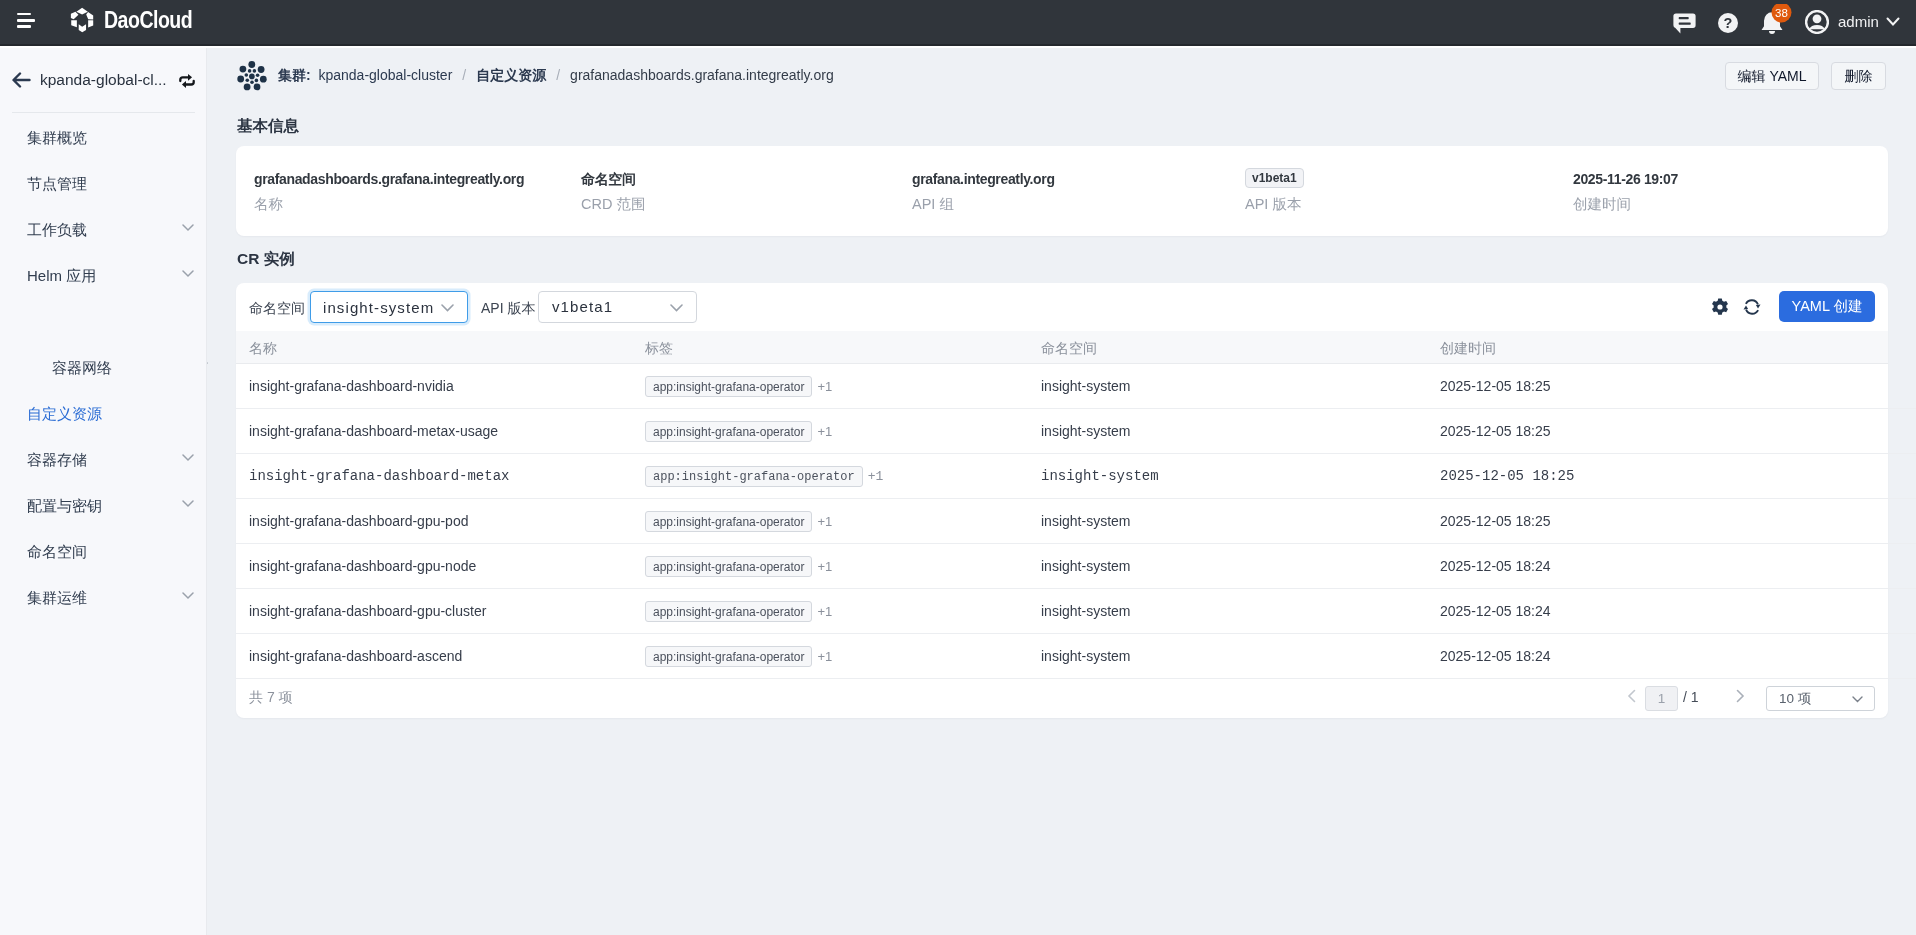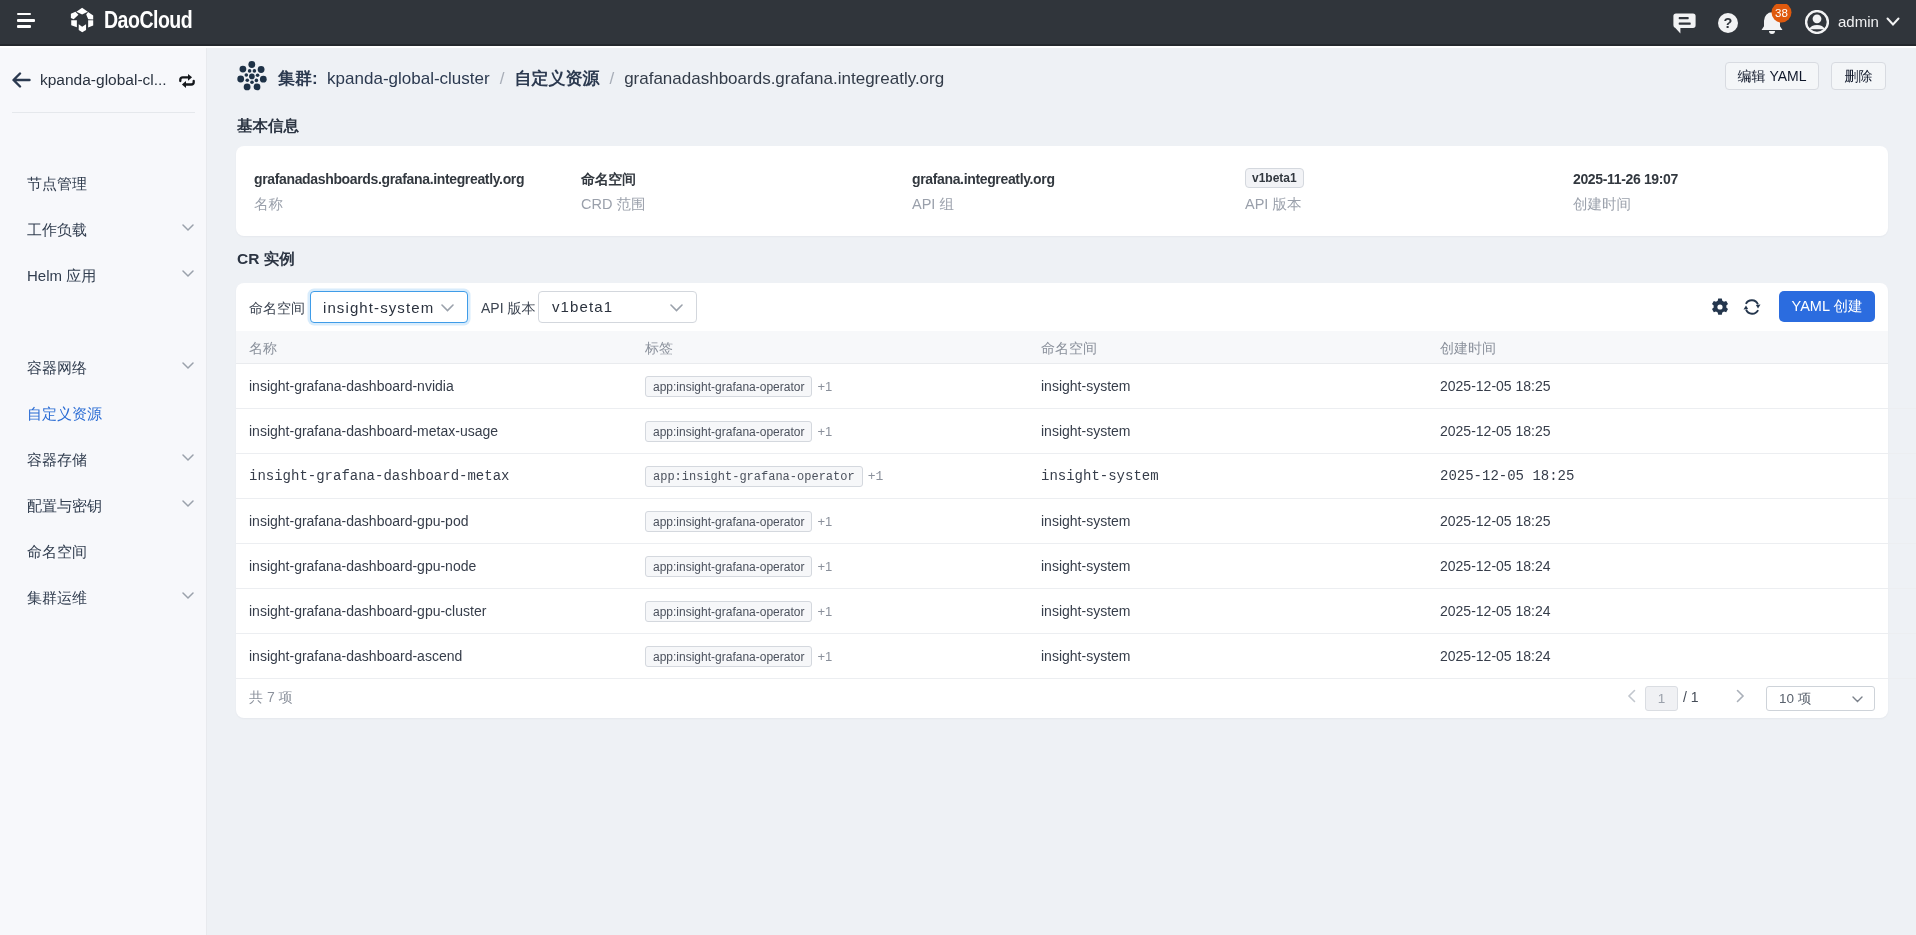--- a/index.html
+++ b/index.html
@@ -19,21 +19,21 @@
 
 #sidebar { position:absolute; left:0; top:45px; width:207px; height:890px; background:#f7f8fb; border-right:1px solid #e8eaee; }
 #sidetitle { position:absolute; left:40px; top:26px; font-size:15.5px; color:#29323f; }
 #sidedivider { position:absolute; left:12px; top:67px; width:183px; height:1px; background:#e5e8ec; }
 .menuitem { position:absolute; left:27px; width:170px; height:46px; line-height:46px; font-size:15px; color:#313d4f; }
 .menuitem .chev { position:absolute; right:3px; top:17px; }
 
 
 #content { position:absolute; left:208px; top:45px; width:1708px; height:890px; background:#eef1f5; }
 
-#crumb { position:absolute; left:28px; top:55px; font-size:17px; color:#2c3a50; }
+#crumb { position:absolute; left:28px; top:55px; font-size:14px; color:#2c3a50; }
 #crumb b { font-weight:bold; }
 #crumb .sep { color:#a8aeb8; padding:0 10px; }
 .hbtn { position:absolute; top:62px; height:28px; border:1px solid #d8dbe1; border-radius:4px; background:rgba(255,255,255,0.35); font-size:14px; color:#0f172a; text-align:center; line-height:26px; }
 
 .sectitle { position:absolute; left:29px; font-size:15.5px; font-weight:bold; color:#2b3442; }
 
 .card { position:absolute; left:28px; width:1652px; background:#fff; border-radius:8px; box-shadow:0 1px 2px rgba(25,35,50,0.04); }
 #infocard { top:101px; height:90px; }
 .ic-val { position:absolute; top:25px; font-size:14px; letter-spacing:-0.35px; font-weight:bold; color:#32383f; white-space:nowrap; }
 .ic-lab { position:absolute; top:49px; font-size:14.5px; color:#9aa0ab; white-space:nowrap; }
@@ -125,28 +125,29 @@
   <div id="sidetitle">kpanda-global-cl...</div>
   <svg style="position:absolute;left:174px;top:23px;" width="26" height="26" viewBox="0 0 26 26">
     <g stroke="#14171b" stroke-width="2.3" fill="none" stroke-linecap="round">
       <path d="M6.3 13 L6.3 11.8 Q6.3 9.3 8.8 9.3 L14.2 9.3"></path>
       <path d="M19.7 13 L19.7 14.2 Q19.7 16.5 17.2 16.5 L11.8 16.5"></path>
     </g>
     <path fill="#14171b" d="M14.0 5.9 L18.1 9.3 L14.0 12.7 Z"></path>
     <path fill="#14171b" d="M12.0 13.1 L7.9 16.5 L12.0 19.9 Z"></path>
   </svg>
   <div id="sidedivider"></div>
+  <div class="menuitem" style="top:70px;">集群概览</div>
   <div class="menuitem" style="top:116px;">节点管理</div>
   <div class="menuitem" style="top:162px;">工作负载<svg class="chev" width="12" height="8" viewBox="0 0 12 8">
         <path d="M1 1 L6 6 L11 1" fill="none" stroke="#9aa1ab" stroke-width="1.5" stroke-linecap="round"></path>
       </svg></div>
   <div class="menuitem" style="top:208px;">Helm 应用<svg class="chev" width="12" height="8" viewBox="0 0 12 8">
         <path d="M1 1 L6 6 L11 1" fill="none" stroke="#9aa1ab" stroke-width="1.5" stroke-linecap="round"></path>
       </svg></div>
-  <div class="menuitem" style="top:300px;">容器网络<svg class="chev" width="12" height="8" viewBox="0 0 12 8">
+  <div class="menuitem" style="top:300px;margin-left:25px;">容器网络<svg class="chev" width="12" height="8" viewBox="0 0 12 8">
         <path d="M1 1 L6 6 L11 1" fill="none" stroke="#9aa1ab" stroke-width="1.5" stroke-linecap="round"></path>
       </svg></div>
   <div class="menuitem" style="top:346px;color:#2a6cd4;">自定义资源</div>
   <div class="menuitem" style="top:392px;">容器存储<svg class="chev" width="12" height="8" viewBox="0 0 12 8">
         <path d="M1 1 L6 6 L11 1" fill="none" stroke="#9aa1ab" stroke-width="1.5" stroke-linecap="round"></path>
       </svg></div>
   <div class="menuitem" style="top:438px;">配置与密钥<svg class="chev" width="12" height="8" viewBox="0 0 12 8">
         <path d="M1 1 L6 6 L11 1" fill="none" stroke="#9aa1ab" stroke-width="1.5" stroke-linecap="round"></path>
       </svg></div>
   <div class="menuitem" style="top:484px;">命名空间</div>

